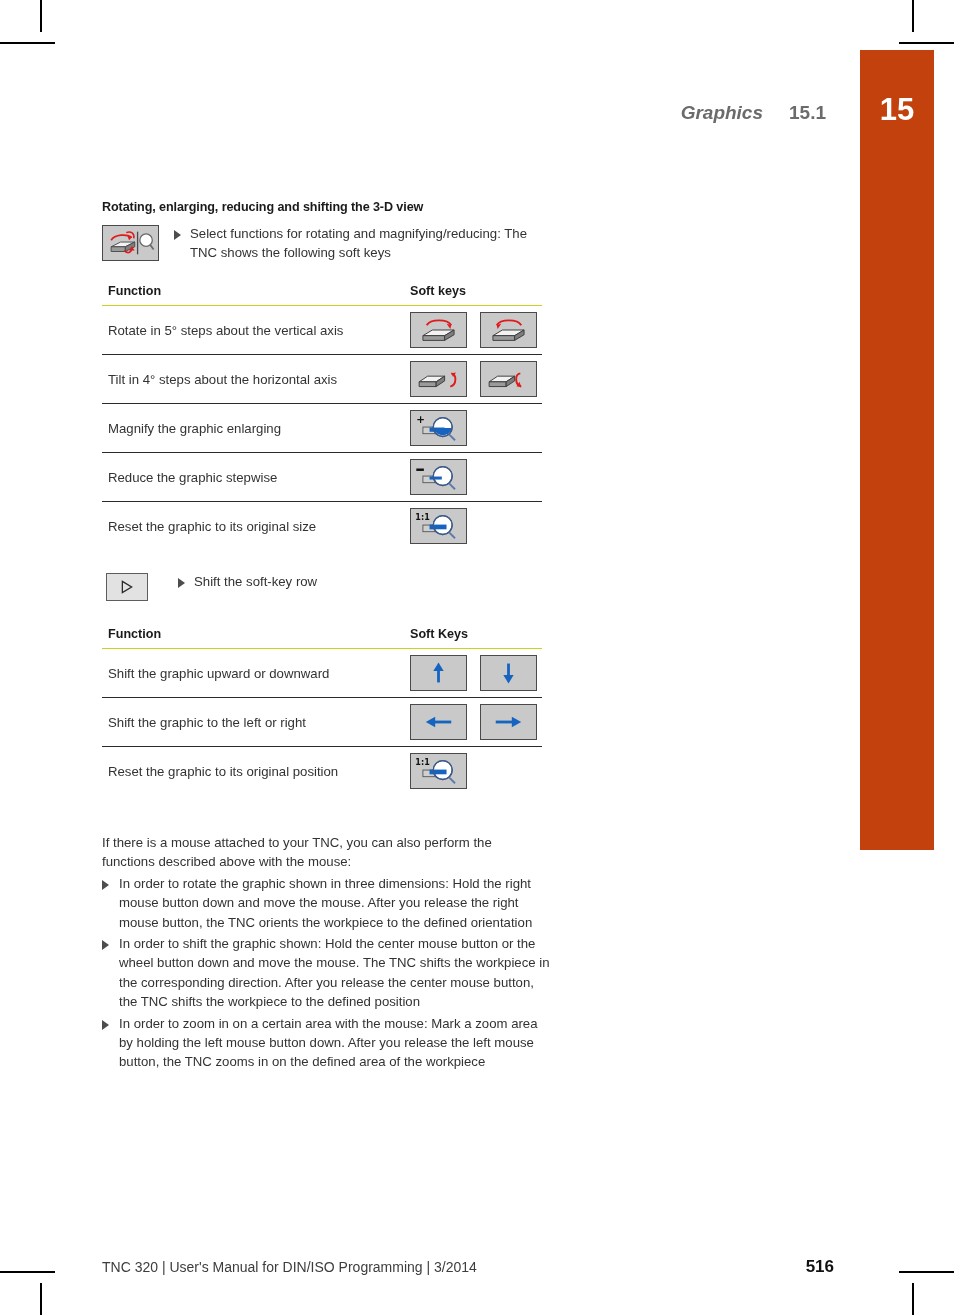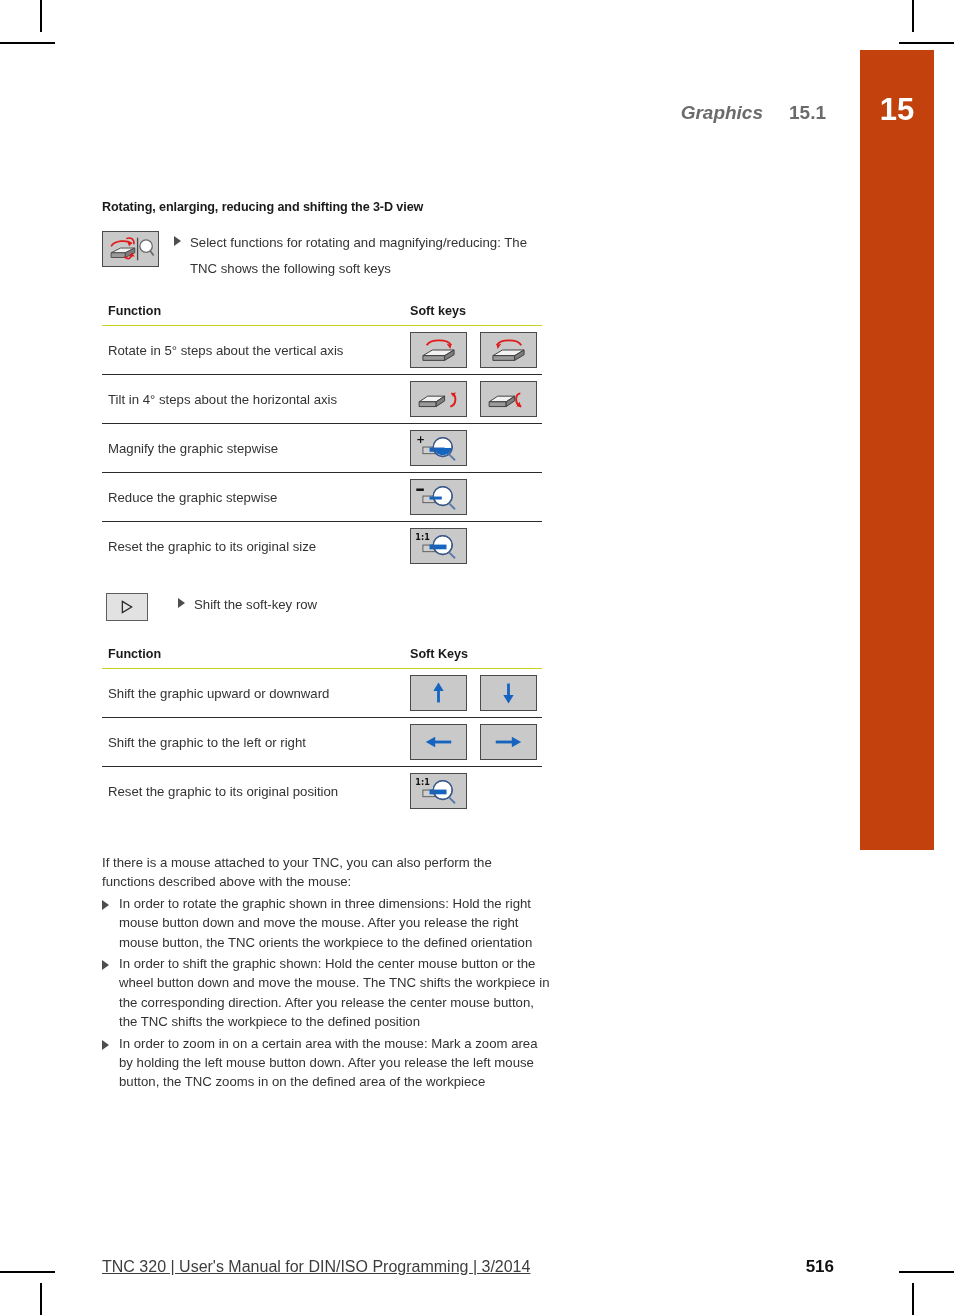--- a/index.html
+++ b/index.html
@@ -63,41 +63,41 @@
   .content {
     position: absolute;
     left: 102px;
     top: 200px;
     width: 440px;
   }
 
   h2.section-title {
     font-size: 12.6px;
     font-weight: bold;
-    margin: 0 0 16px 0;
+    margin: 0 0 10px 0;
     color: #1a1a1a;
     letter-spacing: -0.1px;
   }
 
   
   .step-block {
     display: flex;
     align-items: flex-start;
     margin-bottom: 22px;
   }
   .step-icon-slot {
     width: 72px;
     flex: 0 0 72px;
     padding-top: 1px;
   }
   .step-text {
     display: flex;
     align-items: flex-start;
     font-size: 13.2px;
-    line-height: 26px;
+    line-height: 19px;
     color: #333;
   }
   .tri {
     display: inline-block;
     width: 0; height: 0;
     border-left: 7px solid #4d4d4d;
     border-top: 5px solid transparent;
     border-bottom: 5px solid transparent;
     margin-right: 9px;
     margin-top: 6px;
@@ -185,23 +185,22 @@
   .footer {
     position: absolute;
     left: 102px;
     bottom: 38px;
     width: 732px;
     display: flex;
     justify-content: space-between;
     align-items: baseline;
   }
   .footer .imprint {
-    font-size: 16px;
+    font-size: 14px;
     color: #3d3d3d;
-    text-decoration: underline;
   }
   .footer .pageno {
     font-size: 17px;
     font-weight: bold;
     color: #111;
   }
 </style>
 </head>
 <body>
 
@@ -309,21 +308,21 @@
               <polygon points="8,21 26,21 26,26 8,26" fill="#9a9a9a" stroke="#3a3a3a" stroke-width="1"></polygon>
               <polygon points="26,21 35,15 35,20 26,26" fill="#7d7d7d" stroke="#3a3a3a" stroke-width="1"></polygon>
               <path d="M41,12 C35,13 35,24 42,26" stroke="#e01b1b" stroke-width="2" fill="none"></path>
               <polygon points="42,26 37,26 40,21" fill="#e01b1b"></polygon>
             </svg>
           </div>
         </td>
       </tr>
 
       <tr>
-        <td class="fnname">Magnify the graphic stepwise</td>
+        <td class="fnname">Magnify the graphic enlarging</td>
         <td class="keycell" colspan="2">
           <div class="key lg">
             <svg viewBox="0 0 57 36">
               <text x="5" y="13" font-family="DejaVu Sans, sans-serif" font-size="11" font-weight="bold" fill="#111">+</text>
               <rect x="12" y="17" width="13" height="7" fill="#d0d0d0" stroke="#5a5a5a" stroke-width="1"></rect>
               <circle cx="33" cy="17" r="10" fill="#ffffff" stroke="#3c5a8a" stroke-width="1.4"></circle>
               <path d="M23.6,13 A10,10 0 0 1 42.4,13 Z" fill="#ffffff" opacity="0"></path>
               <path d="M23.3,18 A10,10 0 0 0 42.7,18 Z" fill="#1565c0"></path>
               <rect x="19" y="17.5" width="16" height="4.5" fill="#1565c0"></rect>
               <circle cx="33" cy="17" r="10" fill="none" stroke="#3c5a8a" stroke-width="1.4"></circle>

